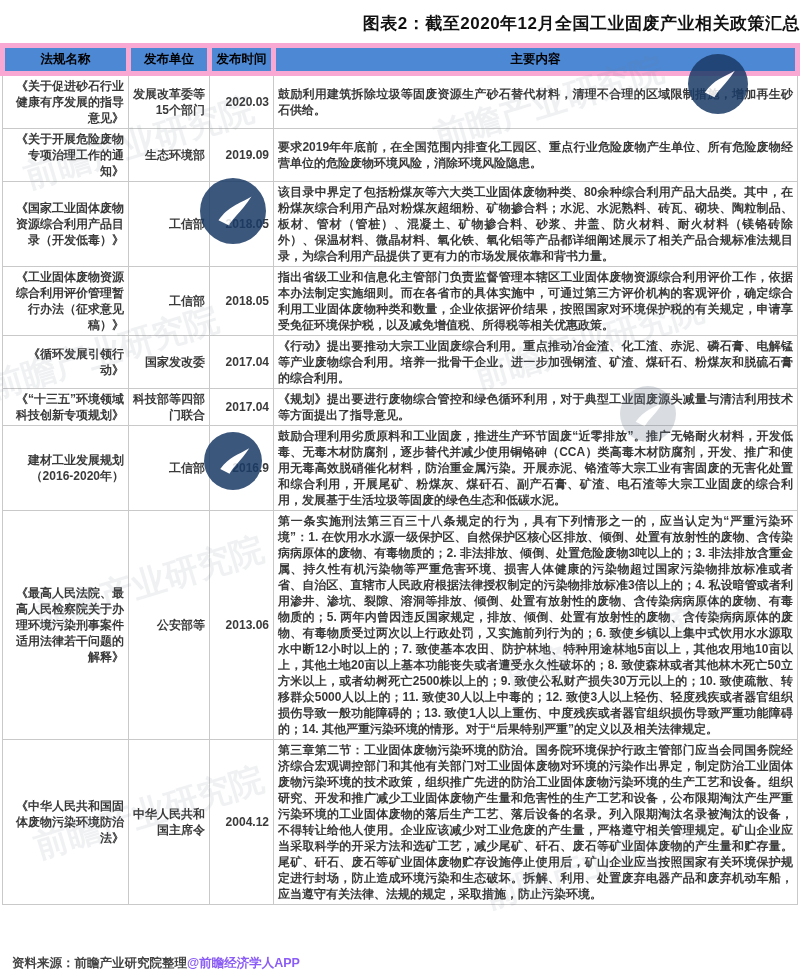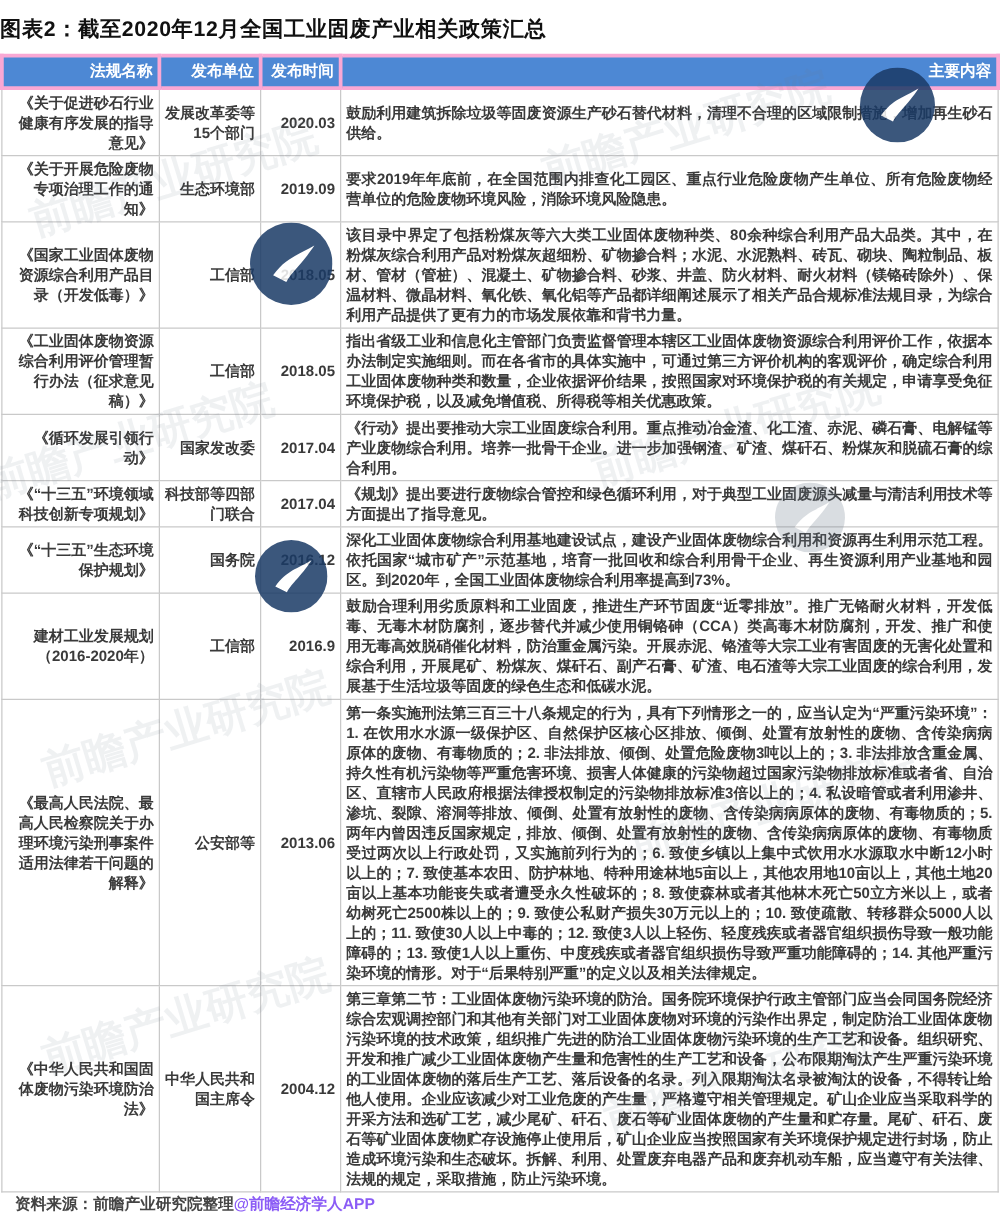--- a/index.html
+++ b/index.html
@@ -1,23 +1,23 @@
 <!DOCTYPE html>
 <html lang="zh"><head>
 <meta charset="utf-8">
 <style>
   html,body{margin:0;padding:0;background:#ffffff;}
   body{font-family:"Liberation Sans","DejaVu Sans",sans-serif;}
   .page{position:relative;width:800px;height:978px;background:#fff;overflow:hidden;}
-  .fig-title{margin:0;padding:12px 0 8px 0;text-align:left;font-size:17px;font-weight:bold;color:#111;letter-spacing:0.5px;}
+  .fig-title{margin:0;padding:12px 0 8px 0;text-align:right;font-size:17px;font-weight:bold;color:#111;letter-spacing:0.5px;}
   table.policy{width:800px;border-collapse:collapse;table-layout:fixed;}
   table.policy col.c1{width:126px;}
   table.policy col.c2{width:81px;}
   table.policy col.c3{width:64px;}
-  table.policy th{background:#4d88d4;color:#ffffff;font-size:12.5px;font-weight:bold;text-align:right;padding:3px 4px;border:3px solid #f9a8d4;height:14px;}
+  table.policy th{background:#4d88d4;color:#000000;font-size:12.5px;font-weight:bold;text-align:center;padding:3px 4px;border:5px solid #f9a8d4;height:14px;}
   table.policy td{border:1px solid #c9c9c9;font-size:12px;font-weight:bold;color:#3a3a3a;line-height:16px;padding:2px 4px;vertical-align:middle;background:#fff;}
   td.cell-name{text-align:right;}
   td.cell-org{text-align:right;}
   td.cell-date{text-align:right;padding-right:6px;white-space:nowrap;}
   td.cell-content{text-align:justify;padding:2px 5px;}
   .footer{position:absolute;left:0;bottom:6px;width:800px;display:flex;align-items:center;padding:0 12px;box-sizing:border-box;}
   .footer .src{font-size:12.5px;font-weight:bold;color:#444;}
   .footer .credit{font-size:12.5px;font-weight:bold;color:#8b5cf6;}
   
   .wm-layer{position:absolute;inset:0;pointer-events:none;z-index:5;}
@@ -84,26 +84,20 @@
       <td class="cell-content">《行动》提出要推动大宗工业固废综合利用。重点推动冶金渣、化工渣、赤泥、磷石膏、电解锰等产业废物综合利用。培养一批骨干企业。进一步加强钢渣、矿渣、煤矸石、粉煤灰和脱硫石膏的综合利用。</td>
     </tr>
 
     <tr>
       <td class="cell-name">《“十三五”环境领域科技创新专项规划》</td>
       <td class="cell-org">科技部等四部门联合</td>
       <td class="cell-date">2017.04</td>
       <td class="cell-content">《规划》提出要进行废物综合管控和绿色循环利用，对于典型工业固废源头减量与清洁利用技术等方面提出了指导意见。</td>
     </tr>
 
-    <tr>
-      <td class="cell-name">《“十三五”生态环境保护规划》</td>
-      <td class="cell-org">国务院</td>
-      <td class="cell-date">2016.12</td>
-      <td class="cell-content">深化工业固体废物综合利用基地建设试点，建设产业固体废物综合利用和资源再生利用示范工程。依托国家“城市矿产”示范基地，培育一批回收和综合利用骨干企业、再生资源利用产业基地和园区。到2020年，全国工业固体废物综合利用率提高到73%。</td>
-    </tr>
 
     <tr>
       <td class="cell-name">建材工业发展规划（2016-2020年）</td>
       <td class="cell-org">工信部</td>
       <td class="cell-date">2016.9</td>
       <td class="cell-content">鼓励合理利用劣质原料和工业固废，推进生产环节固废“近零排放”。推广无铬耐火材料，开发低毒、无毒木材防腐剂，逐步替代并减少使用铜铬砷（CCA）类高毒木材防腐剂，开发、推广和使用无毒高效脱硝催化材料，防治重金属污染。开展赤泥、铬渣等大宗工业有害固废的无害化处置和综合利用，开展尾矿、粉煤灰、煤矸石、副产石膏、矿渣、电石渣等大宗工业固废的综合利用，发展基于生活垃圾等固废的绿色生态和低碳水泥。</td>
     </tr>
 
     <tr>
       <td class="cell-name">《最高人民法院、最高人民检察院关于办理环境污染刑事案件适用法律若干问题的解释》</td>

